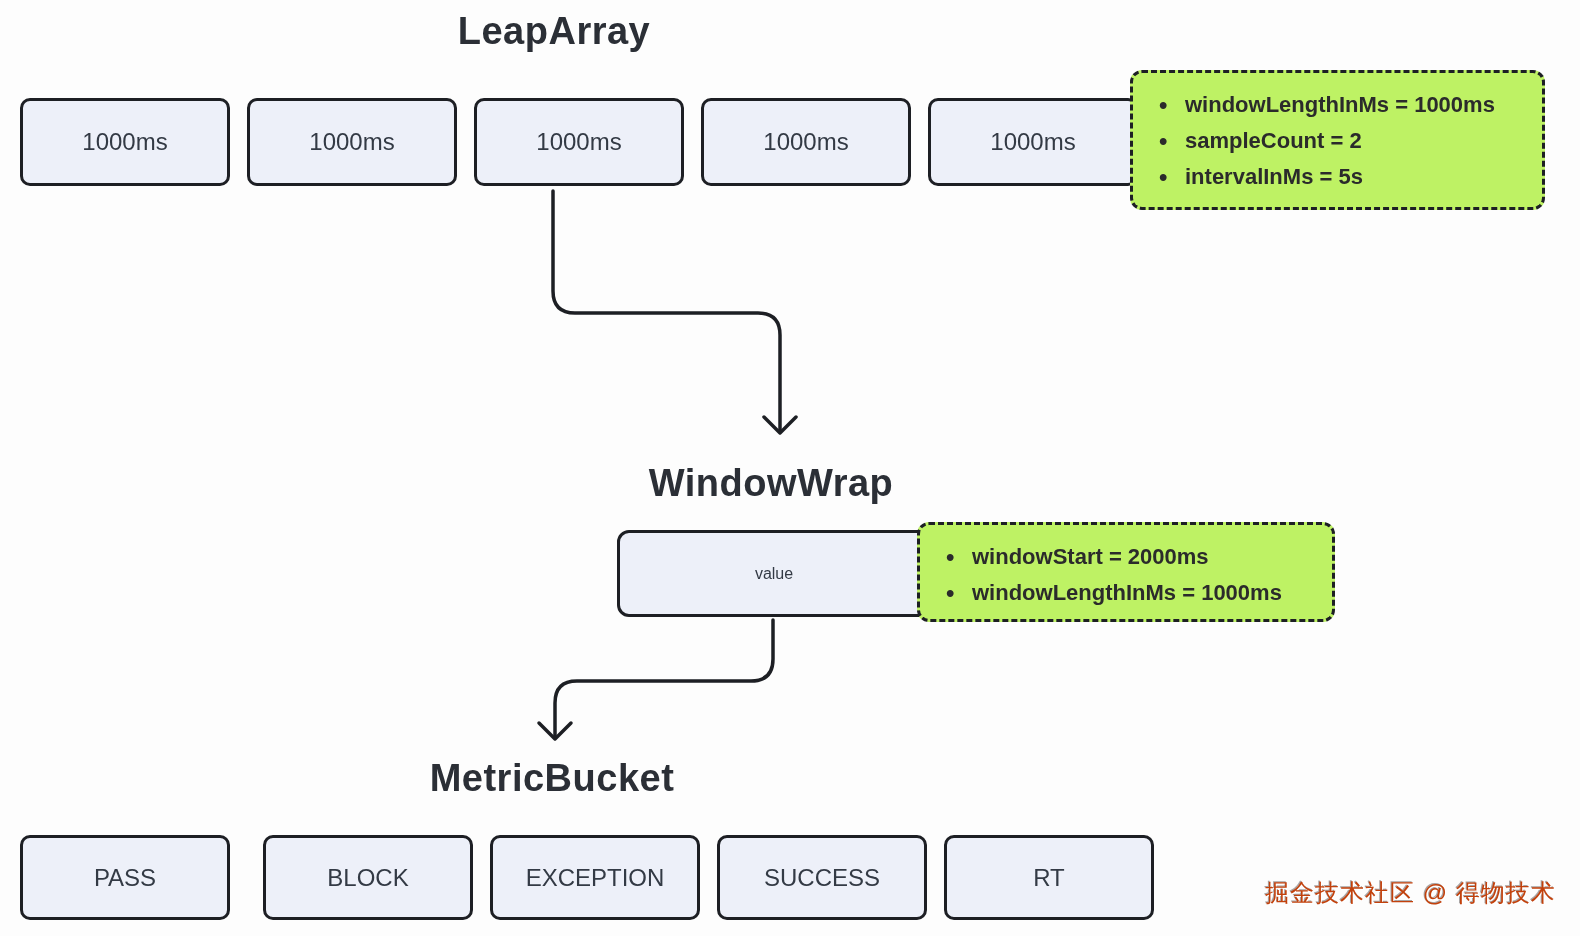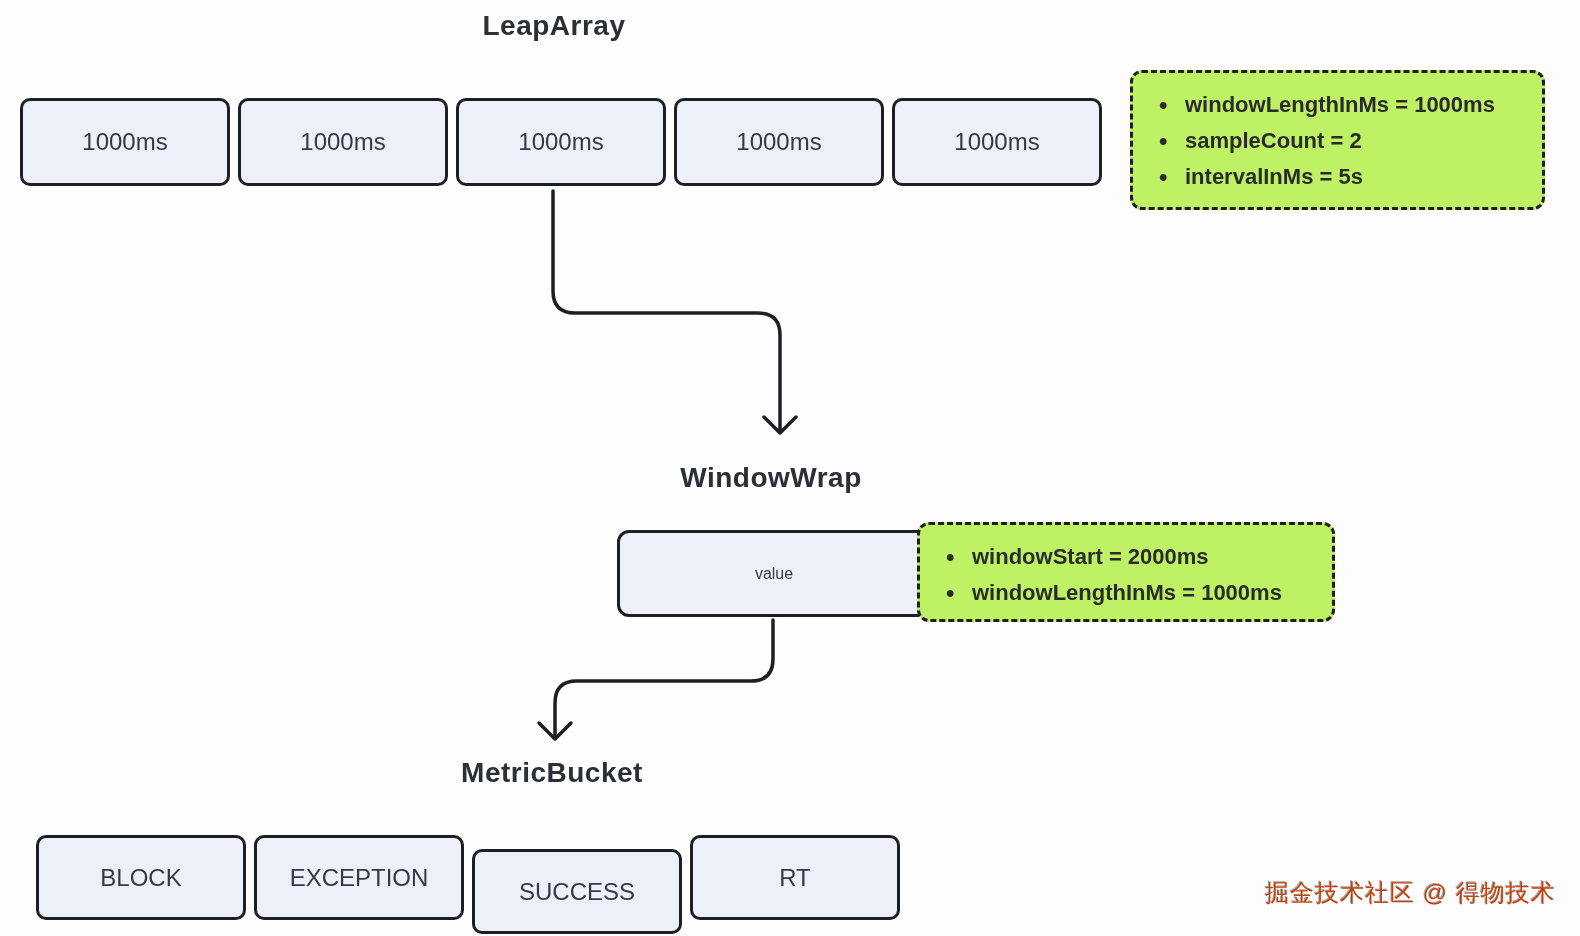--- a/index.html
+++ b/index.html
@@ -10,31 +10,31 @@
   }
   .canvas {
     position: relative;
     width: 1580px;
     height: 936px;
     background: #fdfdfd;
     overflow: hidden;
   }
   .diagram-title {
     position: absolute;
-    font-size: 28px;
+    font-size: 38px;
     font-weight: 700;
     color: #2b2f36;
     text-align: center;
     width: 320px;
     letter-spacing: 0.5px;
   }
   .cell-row {
     position: absolute;
     display: flex;
-    gap: 8px;
+    gap: 17px;
   }
   .cell {
     width: 204px;
     height: 82px;
     background: #edf0f9;
     border: 3px solid #1d1f24;
     border-radius: 10px;
     display: flex;
     align-items: center;
     justify-content: center;
@@ -144,21 +144,22 @@
   <div class="note" style="left:917px; top:522px; width:418px; height:100px;">
     <ul>
       <li>windowStart = 2000ms</li>
       <li>windowLengthInMs = 1000ms</li>
     </ul>
   </div>
 
   <div class="diagram-title" style="left:392px; top:757px;">MetricBucket</div>
 
   <div class="cell-row" style="left:20px; top:835px;">
+    <div class="cell" style="height:79px;">PASS</div>
     <div class="cell" style="height:79px;margin-left:16px;">BLOCK</div>
     <div class="cell" style="height:79px;">EXCEPTION</div>
-    <div class="cell" style="height:79px;margin-top:14px;">SUCCESS</div>
+    <div class="cell" style="height:79px;">SUCCESS</div>
     <div class="cell" style="height:79px;">RT</div>
   </div>
 
   <div class="watermark">掘金技术社区 @ 得物技术</div>
 
 </div>
 
 </body></html>

